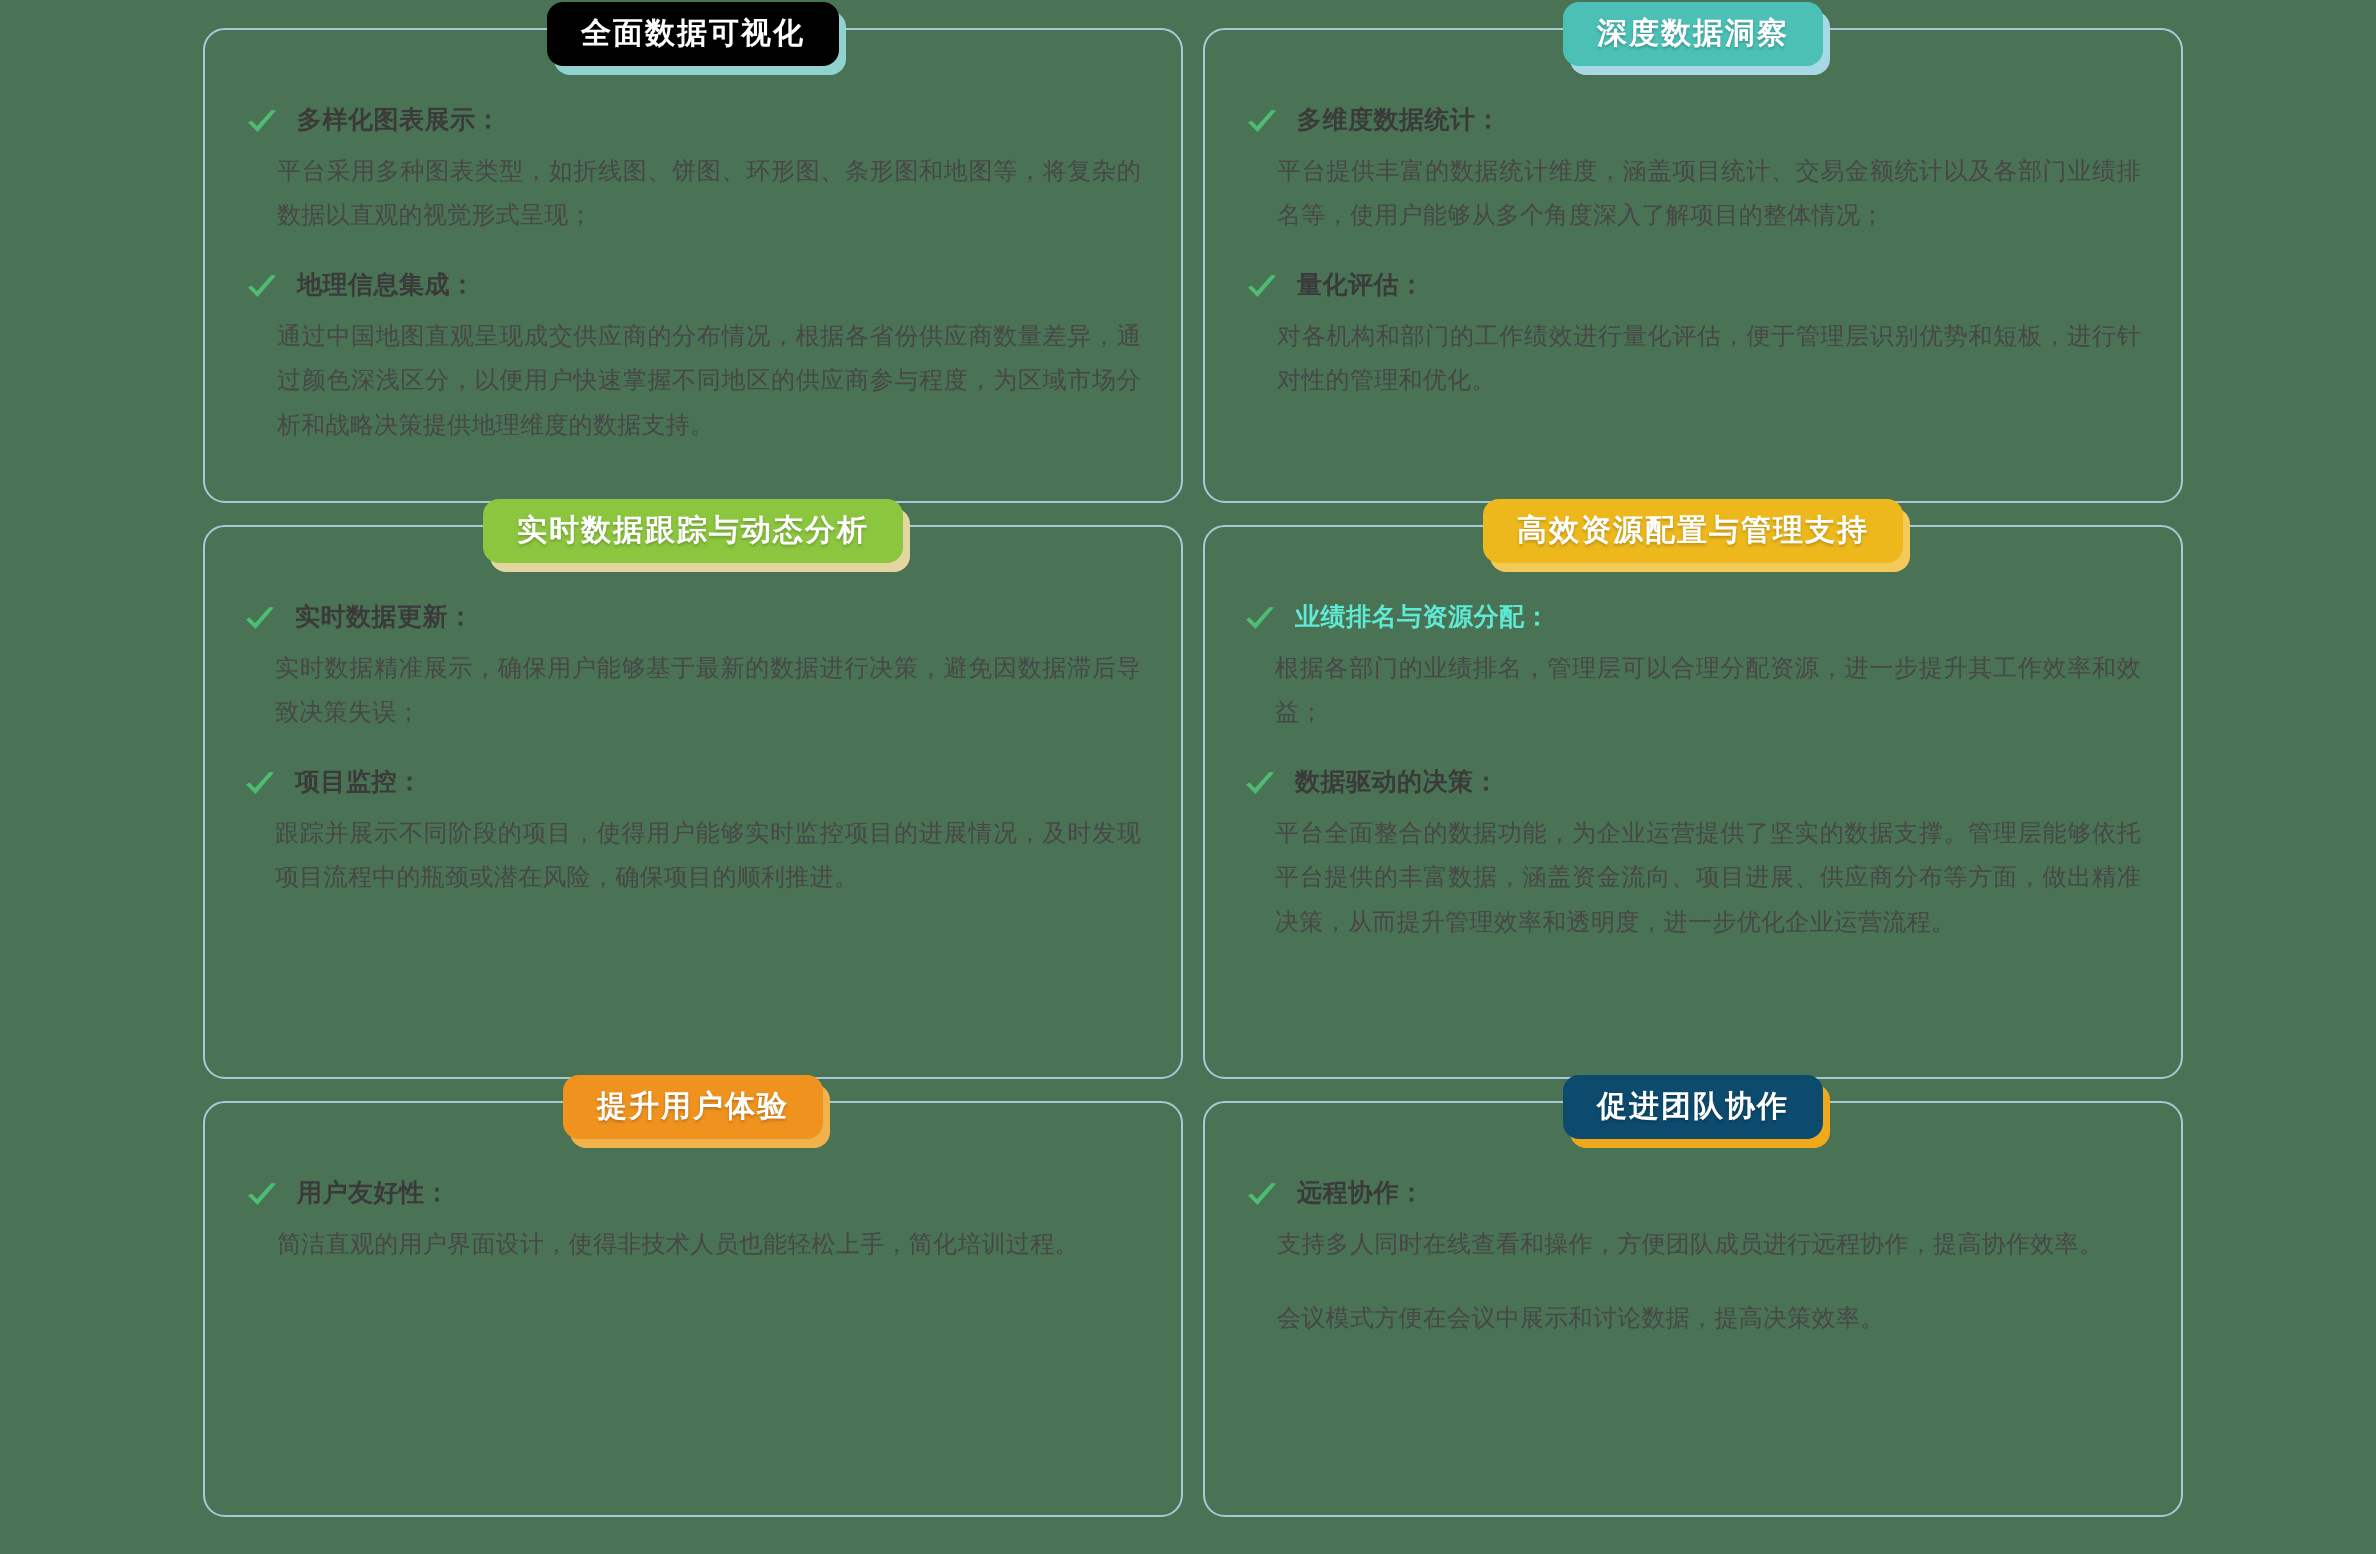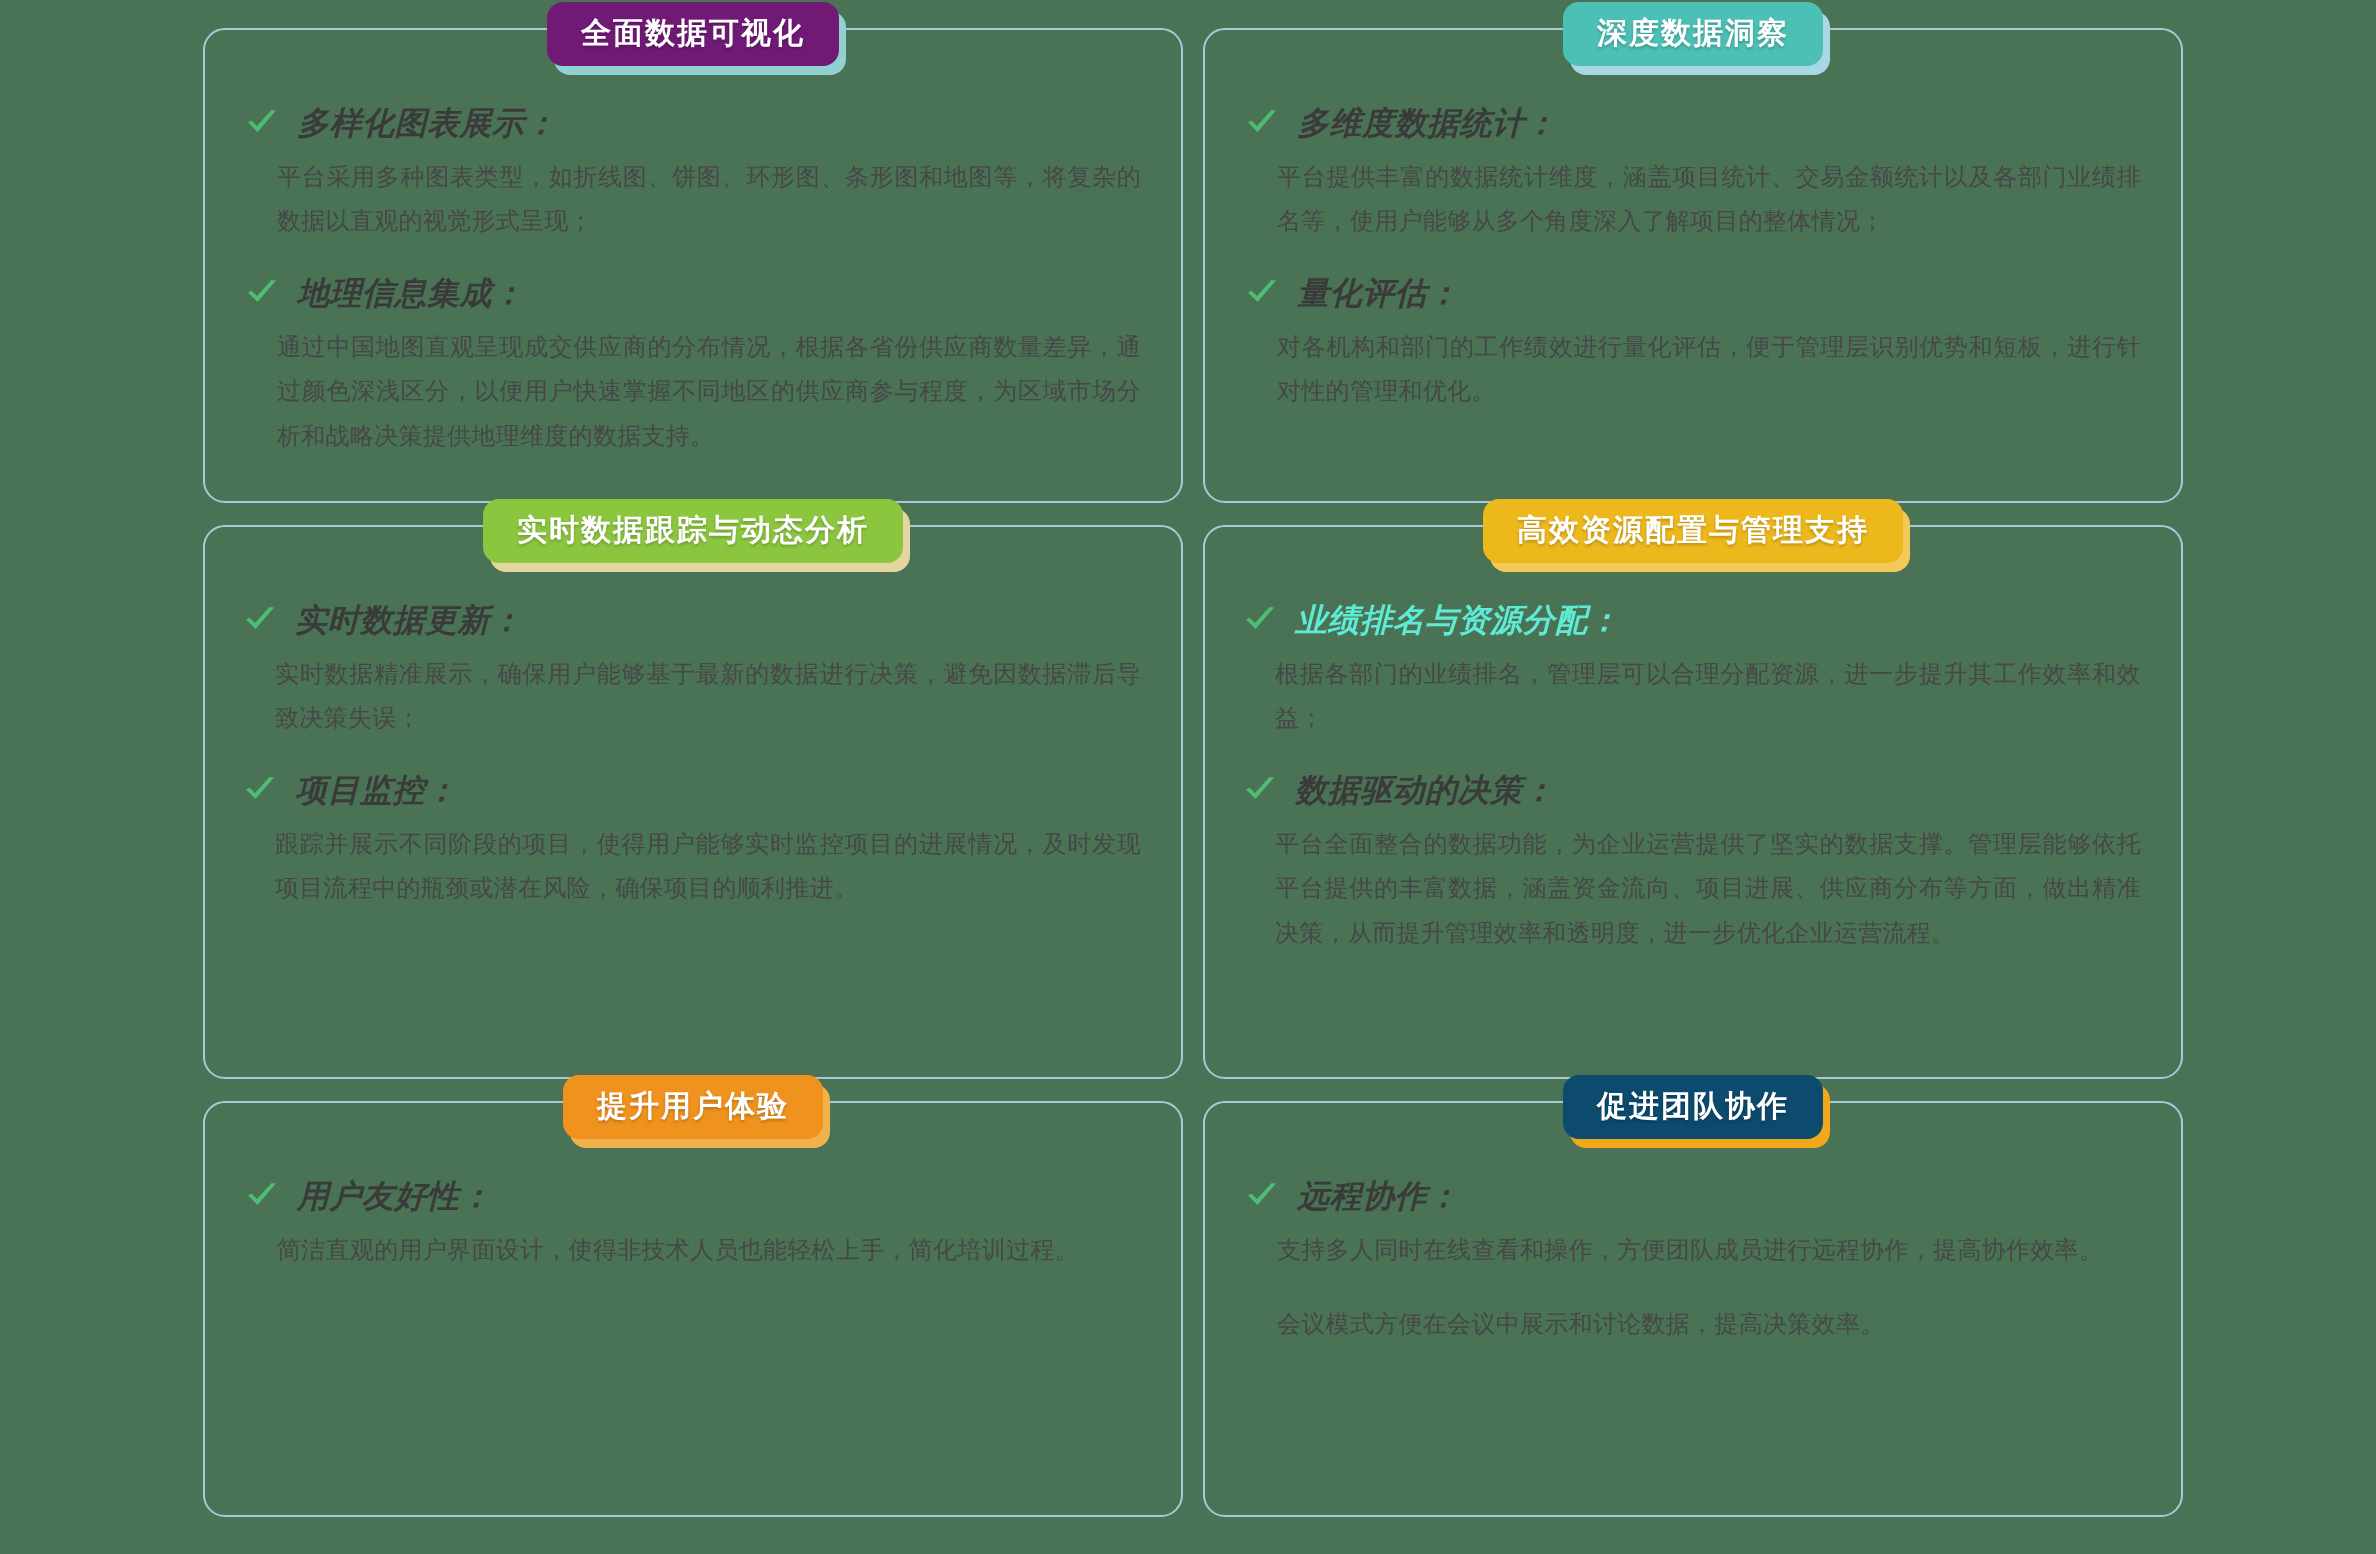--- a/index.html
+++ b/index.html
@@ -86,45 +86,44 @@
   .check {
     flex: 0 0 auto;
     width: 34px;
     height: 34px;
     margin-top: 2px;
   }
 
   .check svg { display: block; width: 34px; height: 34px; }
 
   .bullet-title {
-    font-size: 32px;
+    font-size: 25px;
     font-weight: bold;
     color: #3a3a3a;
     line-height: 1.3;
     letter-spacing: 0.5px;
-    font-style: italic;
   }
 
   .bullet-body {
     margin-left: 32px;
     font-size: 24px;
     color: #474747;
     line-height: 1.85;
     letter-spacing: 0.3px;
     text-align: justify;
   }
 </style>
 </head>
 <body style="background: rgb(74, 114, 84);">
 
 <div class="board">
   <div class="grid" id="grid">
       <section class="card r1" style="border-color: rgb(169, 201, 217);">
         <div class="badge-wrap">
-          <div class="badge" style="background:#701a75;--shadow:#8fd2cf">全面数据可视化</div>
+          <div class="badge" style="background:#000000;--shadow:#8fd2cf">全面数据可视化</div>
         </div>
         <div class="bullets">
           <div class="bullet">
             <div class="bullet-head">
               <span class="check">
                 <svg viewBox="0 0 34 34" aria-hidden="true">
                   <path d="M3 17.5 L12.5 27 L31 5.5 L26.5 5 L12 21 L6.5 15.5 Z" fill="#4cbd72"></path>
                 </svg>
               </span>
               <span class="bullet-title" style="color: rgb(58, 58, 58);">多样化图表展示：</span>

